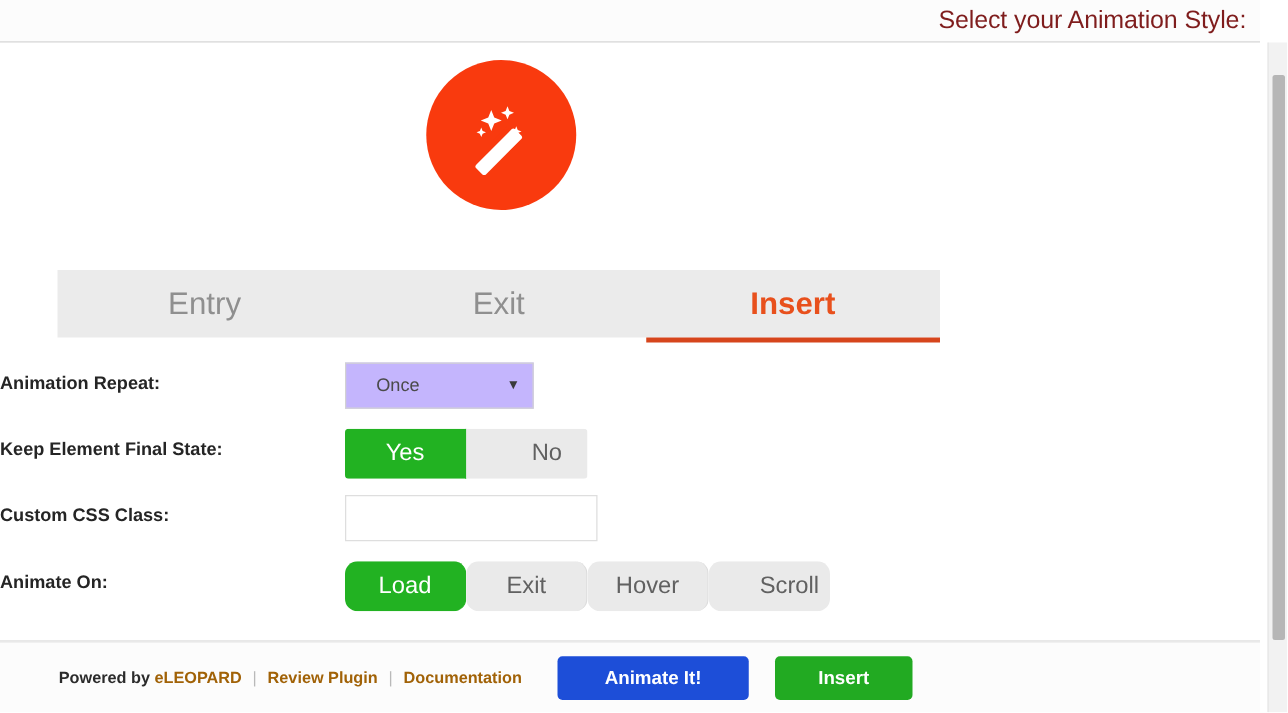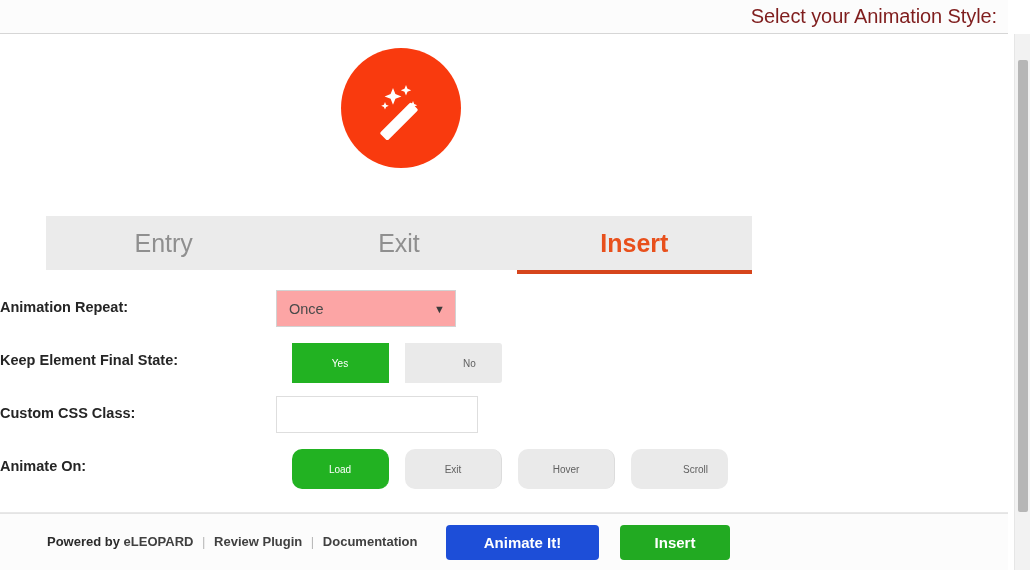--- a/index.html
+++ b/index.html
@@ -118,27 +118,27 @@
     top: 9px;
     font-size: 14.5px;
     font-weight: bold;
     color: #252525;
   }
   .form-control { position: absolute; left: 276px; top: 0; }
 
   
   .select-box {
     position: relative;
-    width: 180px;
+    width: 151px;
     height: 37px;
     border: 1px solid #d2d2d2;
-    background: #fca5a5;
+    background: #c4b5fd;
     display: flex;
     align-items: center;
-    padding-left: 12px;
+    padding-left: 24px;
     font-size: 14.5px;
     color: #4a4a4a;
     cursor: pointer;
   }
   .select-caret {
     position: absolute;
     right: 10px;
     top: 50%;
     transform: translateY(-50%);
     font-size: 11px;
@@ -166,25 +166,24 @@
     border-radius: 3px;
     overflow: hidden;
   }
   .btn-opt {
     display: flex;
     align-items: center;
     justify-content: center;
     height: 40px;
     background: #eaeaea;
     color: #616161;
-    font-size: 10px;
+    font-size: 19px;
     cursor: pointer;
     border-right: 1px solid #dcdcdc;
     user-select: none;
-    margin-left: 16px;
   }
   .btn-opt:last-child { border-right: none; padding-left: 32px; }
   .btn-opt.active {
     background: #22b222;
     color: #ffffff;
     border-right-color: #22b222;
   }
   .bg-yesno .btn-opt { width: 97px; }
   .bg-animate .btn-opt { width: 97px; border-radius: 10px; }
 
@@ -200,21 +199,21 @@
   .powered {
     position: absolute;
     left: 47px;
     top: 20px;
     font-size: 13px;
     font-weight: bold;
     color: #2b2b2b;
     white-space: nowrap;
   }
   .powered a {
-    color: #404040;
+    color: #a16207;
     text-decoration: none;
     font-weight: bold;
   }
   .powered .sep {
     color: #b9b9b9;
     font-weight: normal;
     padding: 0 5px;
   }
   .footer-btn {
     position: absolute;

